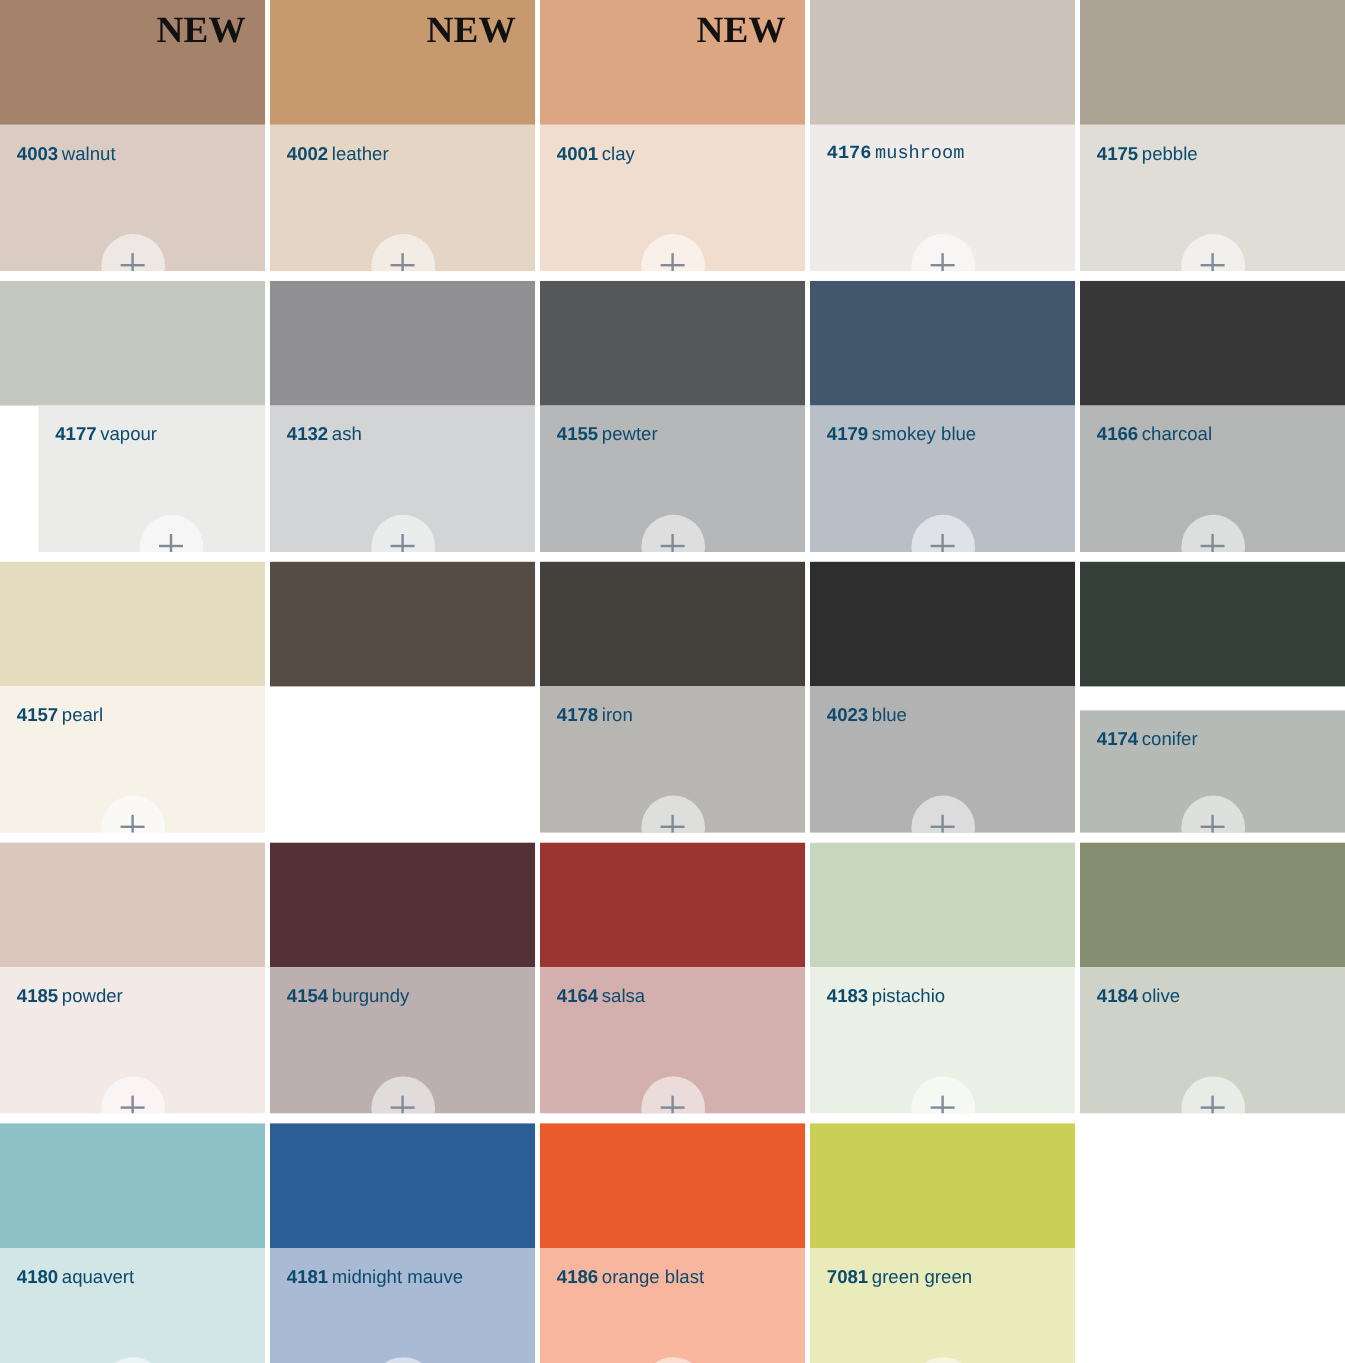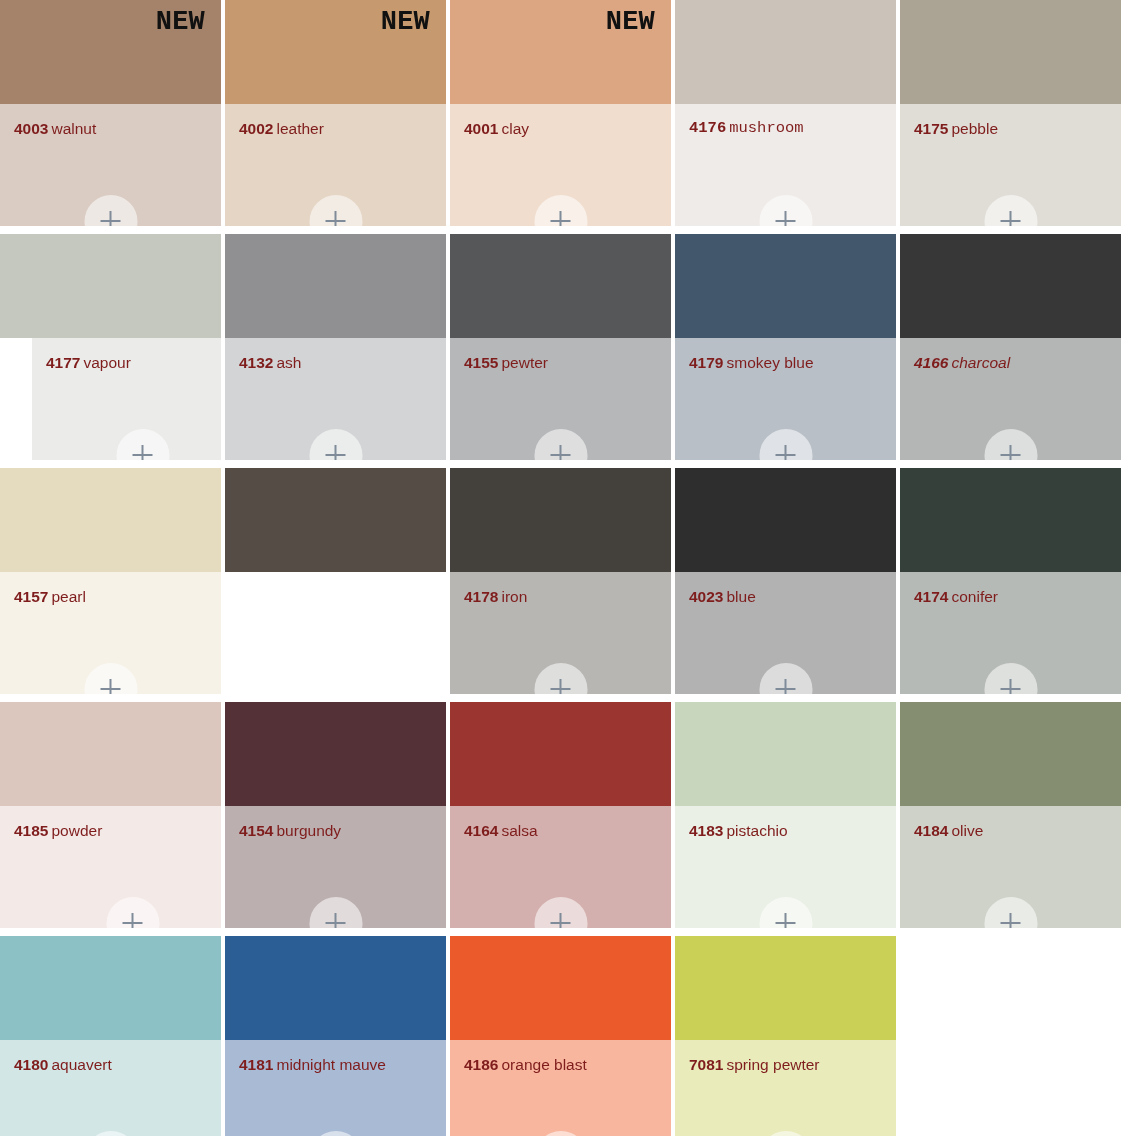--- a/index.html
+++ b/index.html
@@ -35,43 +35,43 @@
     position: relative;
     height: 104px;
     flex: 0 0 104px;
     width: 100%;
   }
 
   .new-badge {
     position: absolute;
     top: 9px;
     right: 16px;
-    font-size: 27px;
+    font-size: 31px;
     font-weight: bold;
     letter-spacing: 0.2px;
     color: #111111;
     line-height: 1;
-    font-family: Liberation Mono, monospace;
+    font-family: Liberation Serif, serif;
   }
 
   .swatch-body {
     position: relative;
     flex: 1 1 auto;
     width: 100%;
     overflow: hidden;
   }
 
   .swatch-label {
     position: absolute;
     top: 16px;
     left: 14px;
     right: 8px;
     font-size: 15.5px;
     line-height: 1.1;
-    color: #7f1d1d;
+    color: #0c4a6e;
     white-space: nowrap;
   }
   .swatch-label .code {
     font-weight: bold;
   }
   .swatch-label .name {
     font-weight: normal;
     margin-left: 3px;
   }
 
@@ -208,21 +208,21 @@
       <div class="swatch-color" style="background: rgb(66, 87, 107); --c: #42576B;"></div>
       <div class="swatch-body" style="background: rgb(184, 191, 199);">
         <div class="swatch-label"><span class="code">4179</span><span class="name">smokey blue</span></div>
         <button class="add-button" type="button">
           <span class="plus-icon"></span>
         </button>
       </div>
     </div>
     <div class="swatch-card">
       <div class="swatch-color" style="background: rgb(54, 55, 54); --c: #363736;"></div>
-      <div class="swatch-body" style="background: rgb(180, 181, 181); font-style: italic;">
+      <div class="swatch-body" style="background: rgb(180, 181, 181);">
         <div class="swatch-label"><span class="code">4166</span><span class="name">charcoal</span></div>
         <button class="add-button" type="button">
           <span class="plus-icon"></span>
         </button>
       </div>
     </div>
     <div class="swatch-card">
       <div class="swatch-color" style="background: rgb(229, 219, 191); --c: #E5DBBF;"></div>
       <div class="swatch-body" style="background: rgb(246, 242, 232); text-decoration: underline;">
         <div class="swatch-label"><span class="code">4157</span><span class="name">pearl</span></div>
@@ -247,30 +247,30 @@
       <div class="swatch-color" style="background: rgb(46, 46, 46); --c: #2E2E2E;"></div>
       <div class="swatch-body" style="background: rgb(178, 178, 178);">
         <div class="swatch-label"><span class="code">4023</span><span class="name">blue</span></div>
         <button class="add-button" type="button">
           <span class="plus-icon"></span>
         </button>
       </div>
     </div>
     <div class="swatch-card">
       <div class="swatch-color" style="background: rgb(54, 64, 59); --c: #36403B;"></div>
-      <div class="swatch-body" style="background: rgb(182, 186, 183);">
+      <div class="swatch-body" style="background: rgb(182, 186, 183); margin-top: 20px;">
         <div class="swatch-label"><span class="code">4174</span><span class="name">conifer</span></div>
         <button class="add-button" type="button">
           <span class="plus-icon"></span>
         </button>
       </div>
     </div>
     <div class="swatch-card">
       <div class="swatch-color" style="background: rgb(220, 199, 191); --c: #DCC7BF;"></div>
-      <div class="swatch-body" style="background: rgb(243, 233, 231); padding-left: 44px;">
+      <div class="swatch-body" style="background: rgb(243, 233, 231);">
         <div class="swatch-label"><span class="code">4185</span><span class="name">powder</span></div>
         <button class="add-button" type="button">
           <span class="plus-icon"></span>
         </button>
       </div>
     </div>
     <div class="swatch-card">
       <div class="swatch-color" style="background: rgb(83, 49, 54); --c: #533136;"></div>
       <div class="swatch-body" style="background: rgb(188, 175, 176);">
         <div class="swatch-label"><span class="code">4154</span><span class="name">burgundy</span></div>
@@ -323,18 +323,18 @@
     <div class="swatch-card">
       <div class="swatch-color" style="background: rgb(235, 90, 43); --c: #EB5A2B;"></div>
       <div class="swatch-body" style="background: rgb(248, 182, 158);">
         <div class="swatch-label"><span class="code">4186</span><span class="name">orange blast</span></div>
         <button class="add-button" type="button"></button>
       </div>
     </div>
     <div class="swatch-card">
       <div class="swatch-color" style="background: rgb(201, 208, 85); --c: #C9D055;"></div>
       <div class="swatch-body" style="background: rgb(233, 235, 187);">
-        <div class="swatch-label"><span class="code">7081</span><span class="name">spring pewter</span></div>
+        <div class="swatch-label"><span class="code">7081</span><span class="name">green green</span></div>
         <button class="add-button" type="button"></button>
       </div>
     </div>
     <div class="empty-cell"></div>
   </div>
 
 </body></html>

